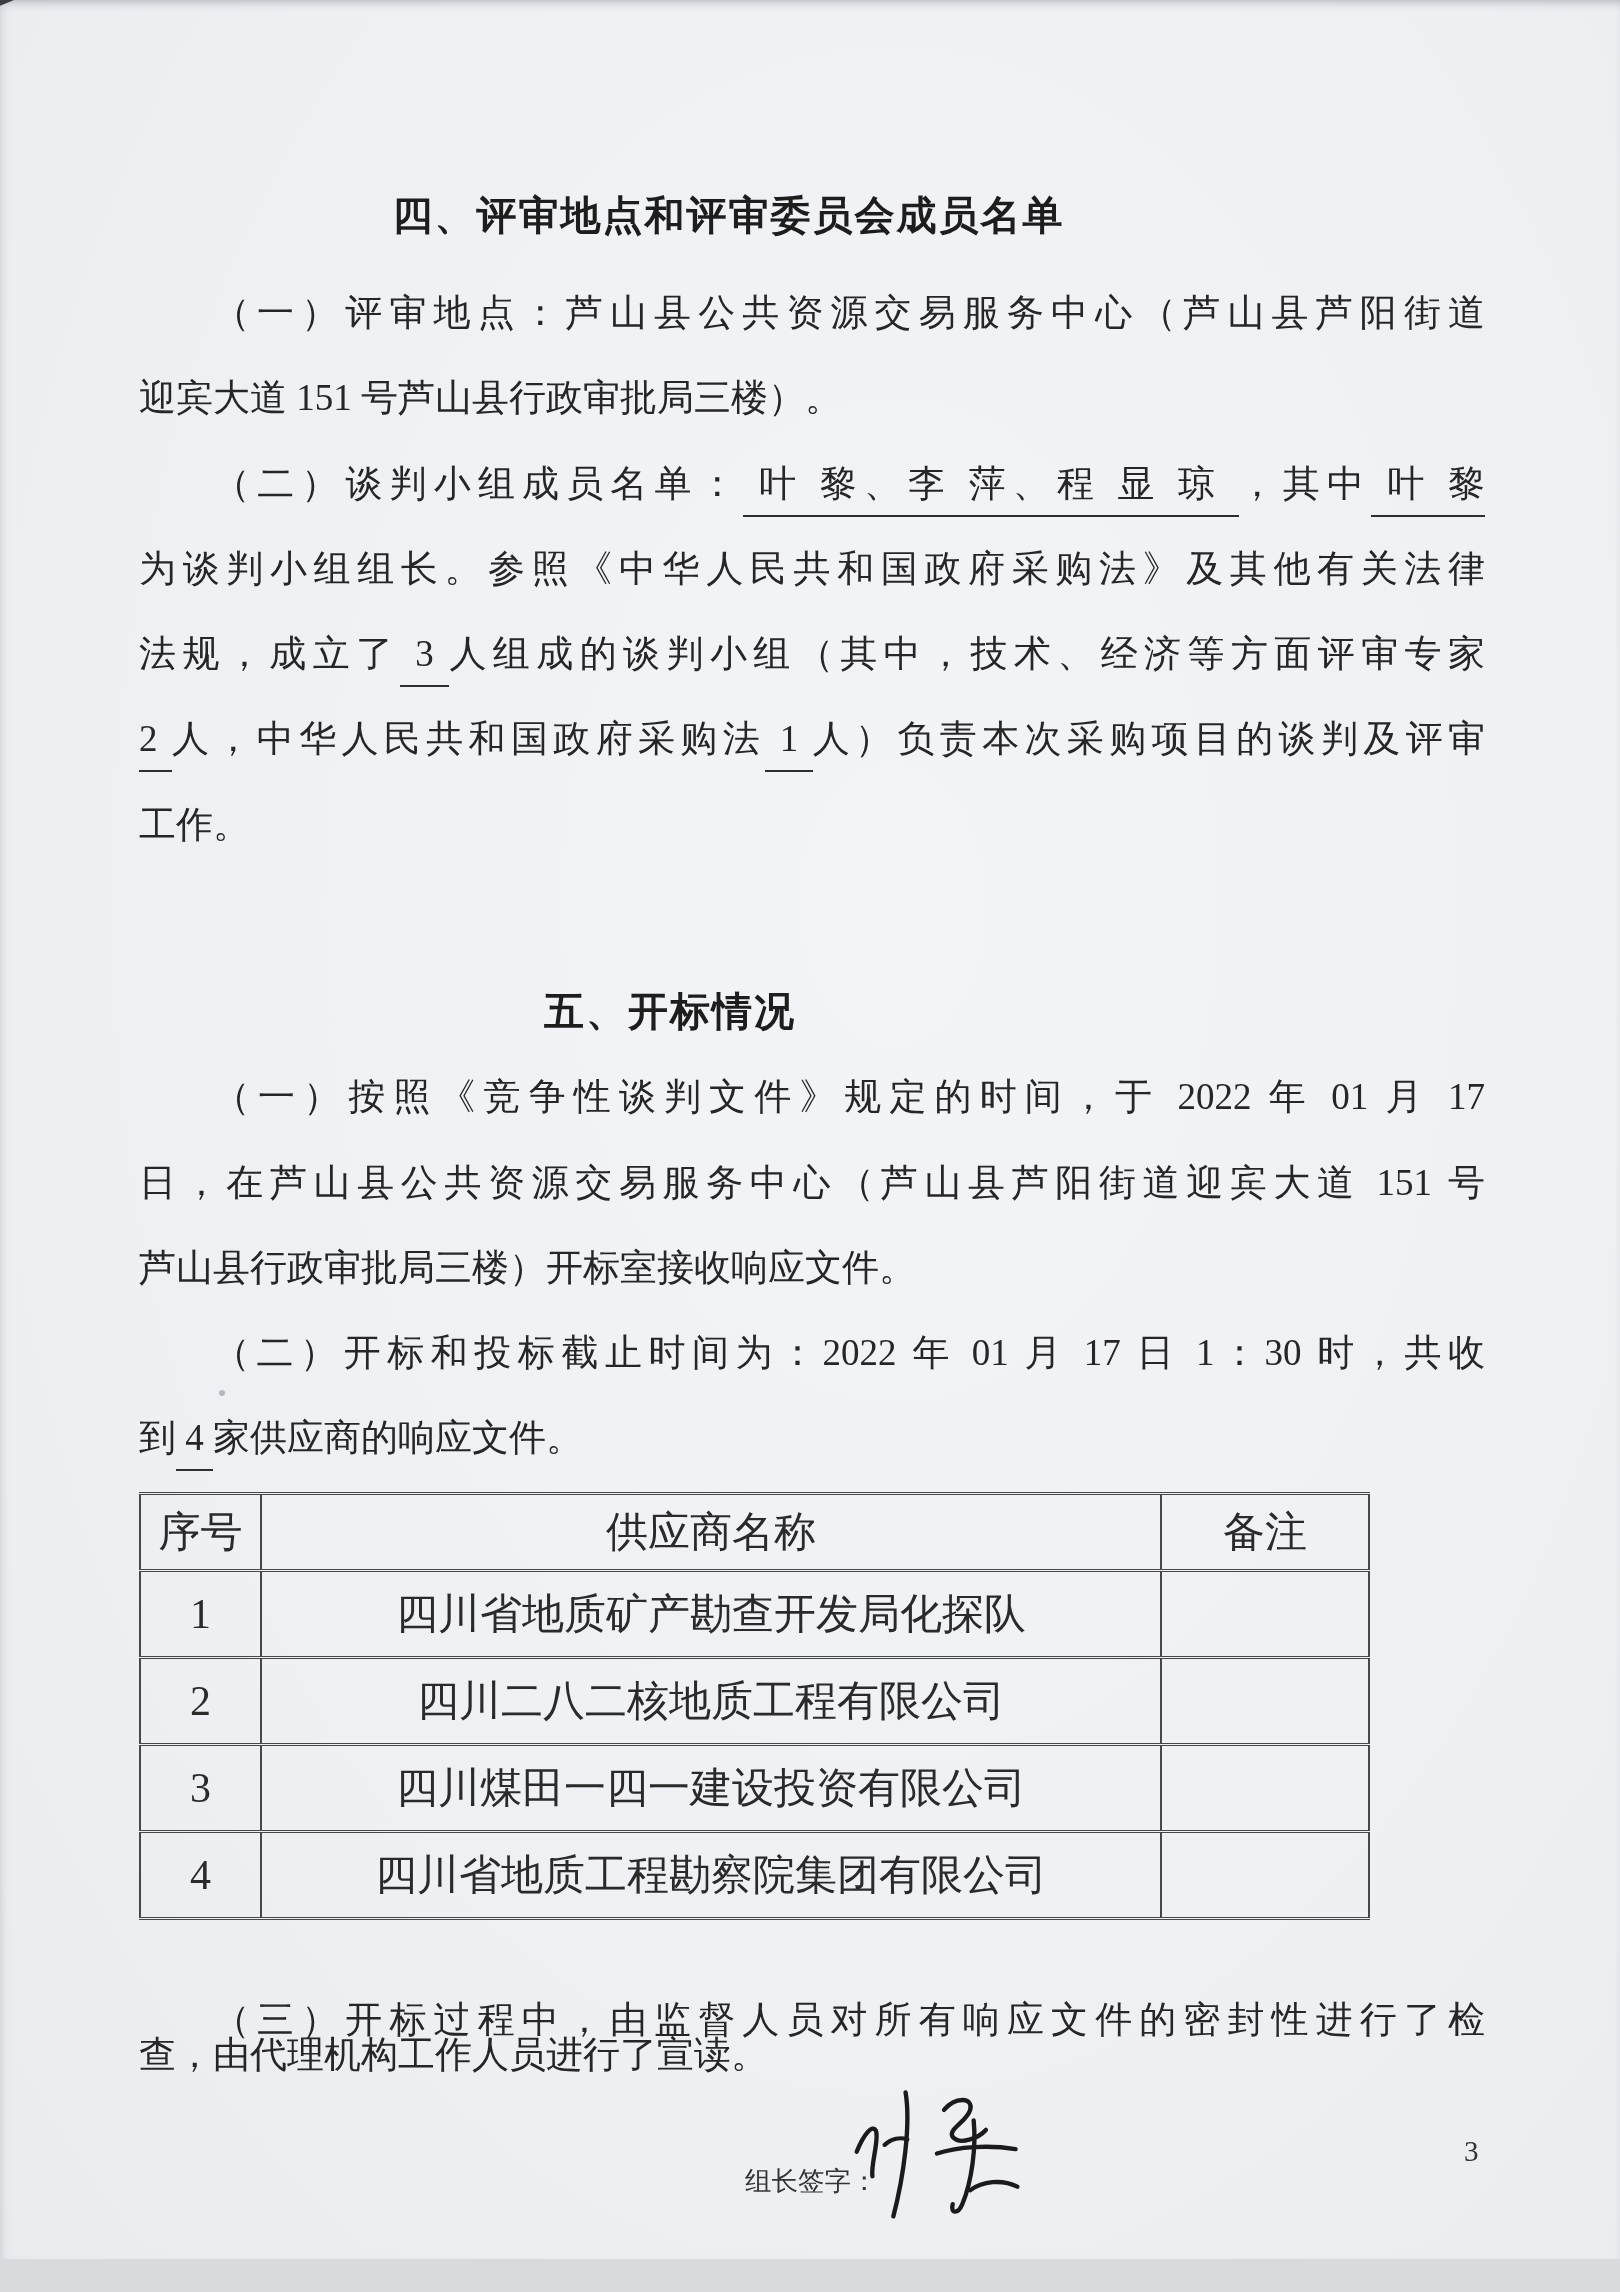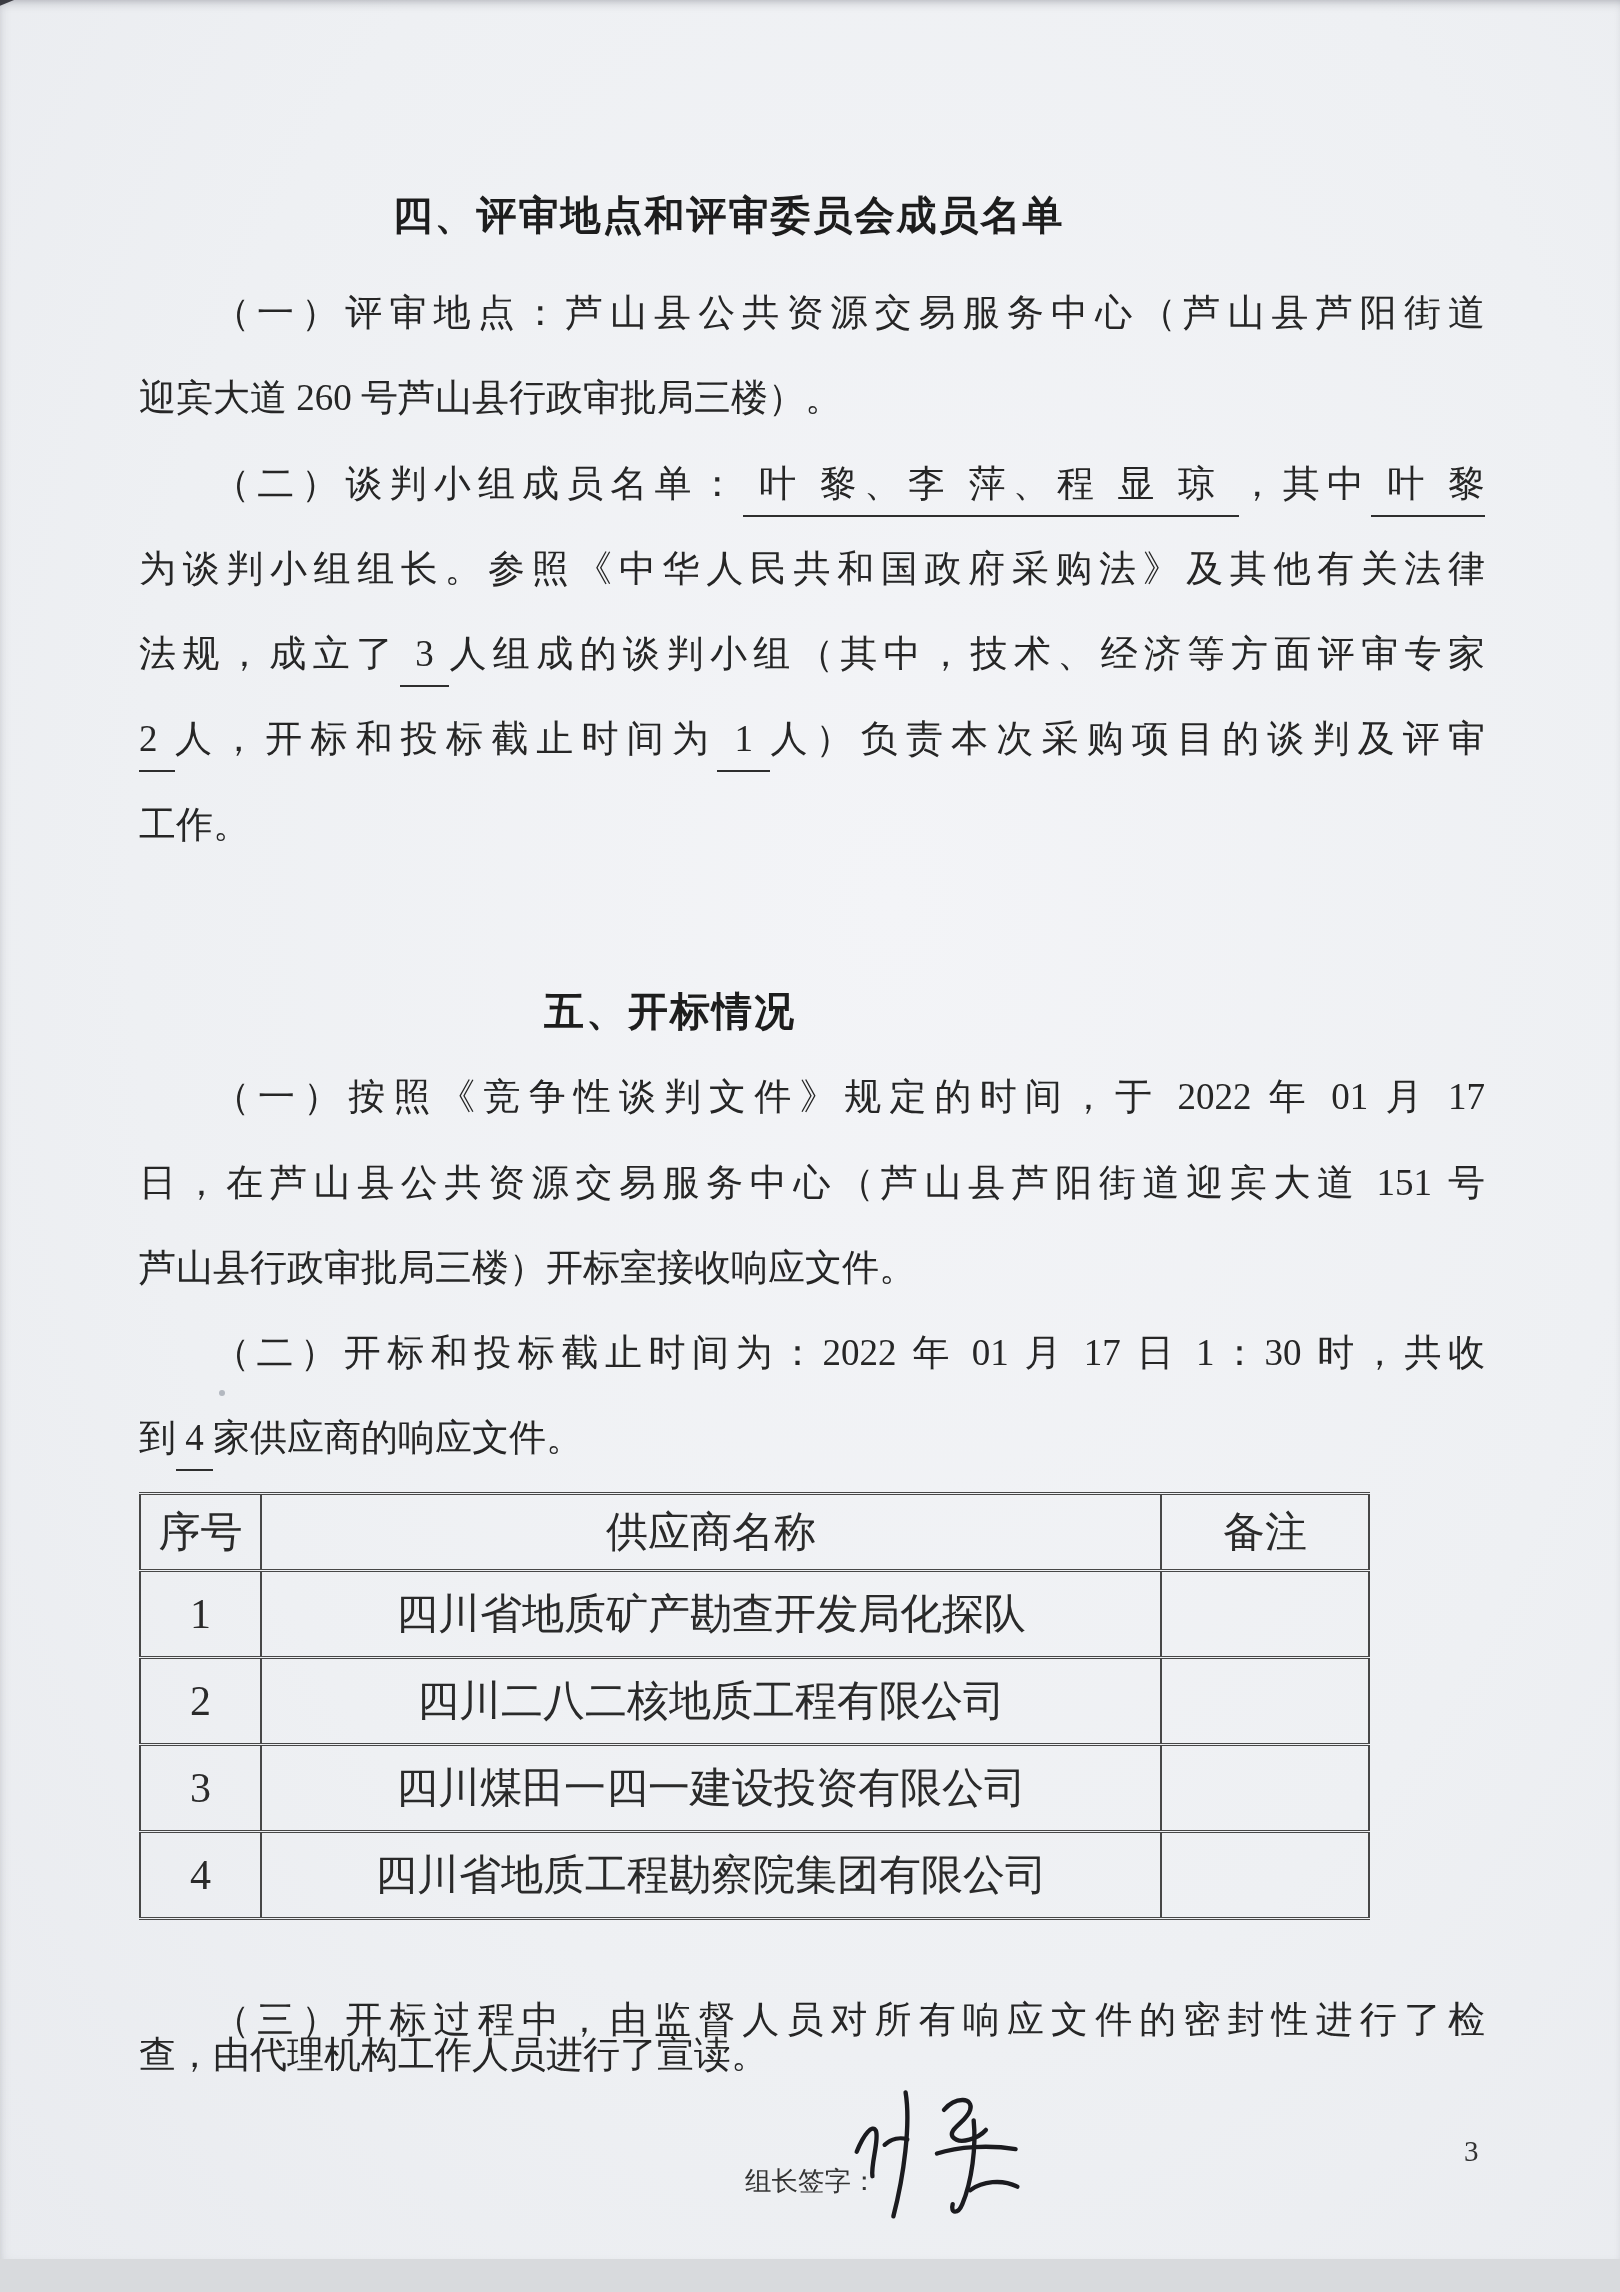--- a/index.html
+++ b/index.html
@@ -53,26 +53,26 @@
 
 <div class="page">
   <div class="corner-mark"></div>
   <div class="speck" style="left:219px;top:1390px;"></div>
 
   <div class="content">
 
     <h1 class="h h4">四、评审地点和评审委员会成员名单</h1>
 
     <p class="ln full indent" style="top:290px"><span>（一）评审地点：芦山县公共资源交易服务中心（芦山县芦阳街道</span></p>
-    <p class="ln" style="top:375px"><span>迎宾大道 260 号芦山县行政审批局三楼）。</span></p>
+    <p class="ln" style="top:375px"><span>迎宾大道 151 号芦山县行政审批局三楼）。</span></p>
 
     <p class="ln full indent" style="top:461px"><span>（二）谈判小组成员名单：</span><span class="u"> 叶 黎、李 萍、程 显 琼 </span><span>，其中</span><span class="u"> 叶 黎</span></p>
     <p class="ln full" style="top:546px"><span>为谈判小组组长。参照《中华人民共和国政府采购法》及其他有关法律</span></p>
     <p class="ln full" style="top:631px"><span>法规，成立了</span><span class="u"> 3 </span><span>人组成的谈判小组（其中，技术、经济等方面评审专家</span></p>
-    <p class="ln full" style="top:716px"><span class="u">2 </span><span>人，开标和投标截止时间为</span><span class="u"> 1 </span><span>人）负责本次采购项目的谈判及评审</span></p>
+    <p class="ln full" style="top:716px"><span class="u">2 </span><span>人，中华人民共和国政府采购法</span><span class="u"> 1 </span><span>人）负责本次采购项目的谈判及评审</span></p>
     <p class="ln" style="top:802px"><span>工作。</span></p>
 
     <h1 class="h h5">五、开标情况</h1>
 
     <p class="ln full indent" style="top:1074px"><span>（一）按照《竞争性谈判文件》规定的时间，于 2022 年 01 月 17</span></p>
     <p class="ln full" style="top:1160px"><span>日，在芦山县公共资源交易服务中心（芦山县芦阳街道迎宾大道 151 号</span></p>
     <p class="ln" style="top:1245px"><span>芦山县行政审批局三楼）开标室接收响应文件。</span></p>
 
     <p class="ln full indent" style="top:1330px"><span>（二）开标和投标截止时间为：2022 年 01 月 17 日 1：30 时，共收</span></p>
     <p class="ln" style="top:1415px"><span>到</span><span class="u"> 4 </span><span>家供应商的响应文件。</span></p>

